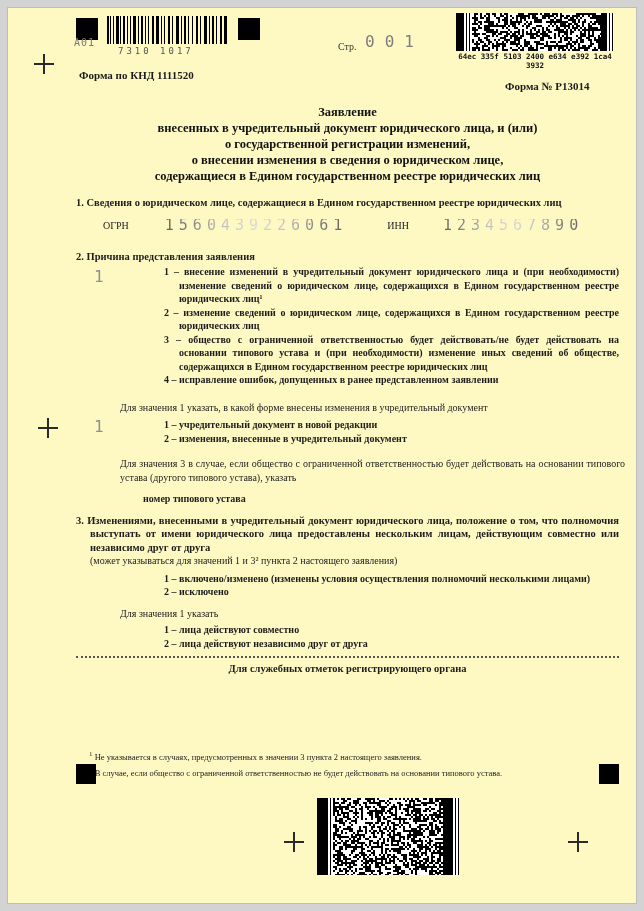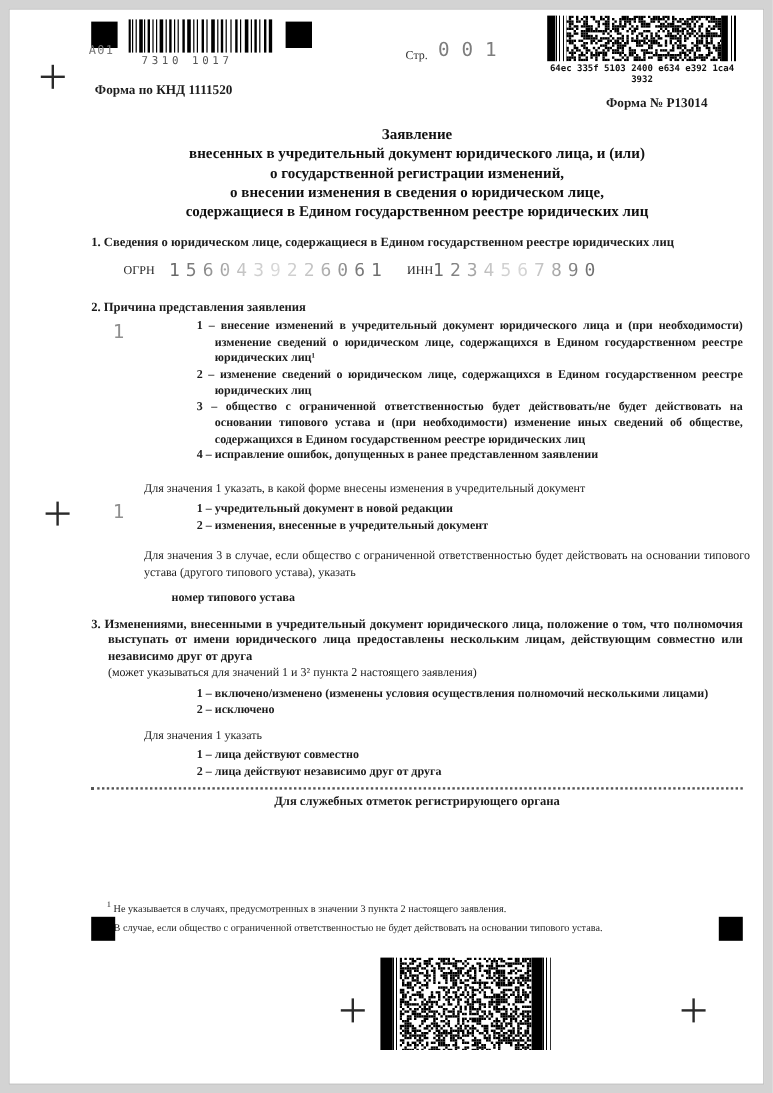--- a/index.html
+++ b/index.html
@@ -5,21 +5,21 @@
   html,body{margin:0;padding:0;}
   body{
     width:644px;height:911px;
     background:#d3d3d3;
     font-family:"Liberation Serif","DejaVu Serif",serif;
     color:#1c1c1c;
     position:relative;
   }
   .page{
     position:absolute;left:7px;top:7px;width:628px;height:895px;
-    background:#ffffff;border:1px solid #bdbdbd;
+    background:#fef9c3;border:1px solid #bdbdbd;
     overflow:hidden;
   }
   
   .plus{position:absolute;width:20px;height:20px;}
   .plus::before{content:"";position:absolute;left:0;right:0;top:9px;height:2px;background:#2a2a2a;}
   .plus::after{content:"";position:absolute;top:0;bottom:0;left:9px;width:2px;background:#2a2a2a;}
   .sq{position:absolute;background:#000;}
   
   .hdr-code{position:absolute;left:66px;top:29px;font-family:"DejaVu Sans Mono",monospace;font-size:10px;color:#777;letter-spacing:1px;}
   .bc1d{position:absolute;left:99px;top:8px;width:120px;height:28px;}
@@ -31,21 +31,21 @@
   .pdf417 .stripes{height:100%;background:repeating-linear-gradient(90deg,#000 0 1px,#fff 1px 3px);}
   .pdf417 .noise{flex:1;height:100%;}
   .pdf417 .noise svg rect{fill:#000;}
   .bc-hex{position:absolute;left:448px;top:44px;width:158px;text-align:center;font-family:"DejaVu Sans Mono",monospace;font-size:7.5px;font-weight:bold;color:#111;}
   .form-knd{position:absolute;left:71px;top:61px;font-size:11px;font-weight:bold;}
   .form-num{position:absolute;left:497px;top:72px;font-size:11px;font-weight:bold;}
   
   .content{position:absolute;left:68px;top:96px;width:543px;font-size:10px;line-height:13.5px;}
   .title{ text-align:center;font-weight:bold;font-size:12.5px;line-height:16px;color:#111;}
   .sect-head{font-weight:bold;font-size:10.5px;margin-top:12px;}
-  .idrow{margin-top:6px;height:20px;display:flex;align-items:center;}
+  .idrow{margin-top:6px;height:20px;display:flex;align-items:center;gap:24px;}
   .idrow .lbl{font-size:10px;color:#222;}
   .digits{font-family:"DejaVu Sans Mono",monospace;font-size:15px;letter-spacing:5px;color:#8f8f8f;white-space:nowrap;}
   @supports (-webkit-background-clip: text){
     .fade{
       background-image:linear-gradient(90deg,#606060 0%,#8a8a8a 16%,#c6c6c6 34%,#d9d9d9 50%,#c2c2c2 66%,#7a7a7a 86%,#666 100%);
       -webkit-background-clip:text;
       color:transparent;
     }
   }
   .opts{position:relative;padding-left:88px;margin-top:2px;}
@@ -809,21 +809,21 @@
       <div>о внесении изменения в сведения о юридическом лице,</div>
       <div>содержащиеся в Едином государственном реестре юридических лиц</div>
     </div>
 
     <div class="sect-head">1. Сведения о юридическом лице, содержащиеся в Едином государственном реестре юридических лиц</div>
 
     <div class="idrow">
       <span class="lbl" style="margin-left:27px">ОГРН</span>
       <span class="digits fade" style="margin-left:12px">1560439226061</span>
       <span class="lbl" style="margin-left:16px">ИНН</span>
-      <span class="digits fade" style="">1234567890</span>
+      <span class="digits fade" style="margin-left:10px">1234567890</span>
     </div>
 
     <div class="sect-head" style="margin-top:14px">2. Причина представления заявления</div>
 
     <div class="opts">
       <span class="bigval">1</span>
       <div class="opt">1 – внесение изменений в учредительный документ юридического лица и (при необходимости) изменение сведений о юридическом лице, содержащихся в Едином государственном реестре юридических лиц¹</div>
       <div class="opt">2 – изменение сведений о юридическом лице, содержащихся в Едином государственном реестре юридических лиц</div>
       <div class="opt">3 – общество с ограниченной ответственностью будет действовать/не будет действовать на основании типового устава и (при необходимости) изменение иных сведений об обществе, содержащихся в Едином государственном реестре юридических лиц</div>
       <div class="opt">4 – исправление ошибок, допущенных в ранее представленном заявлении</div>

